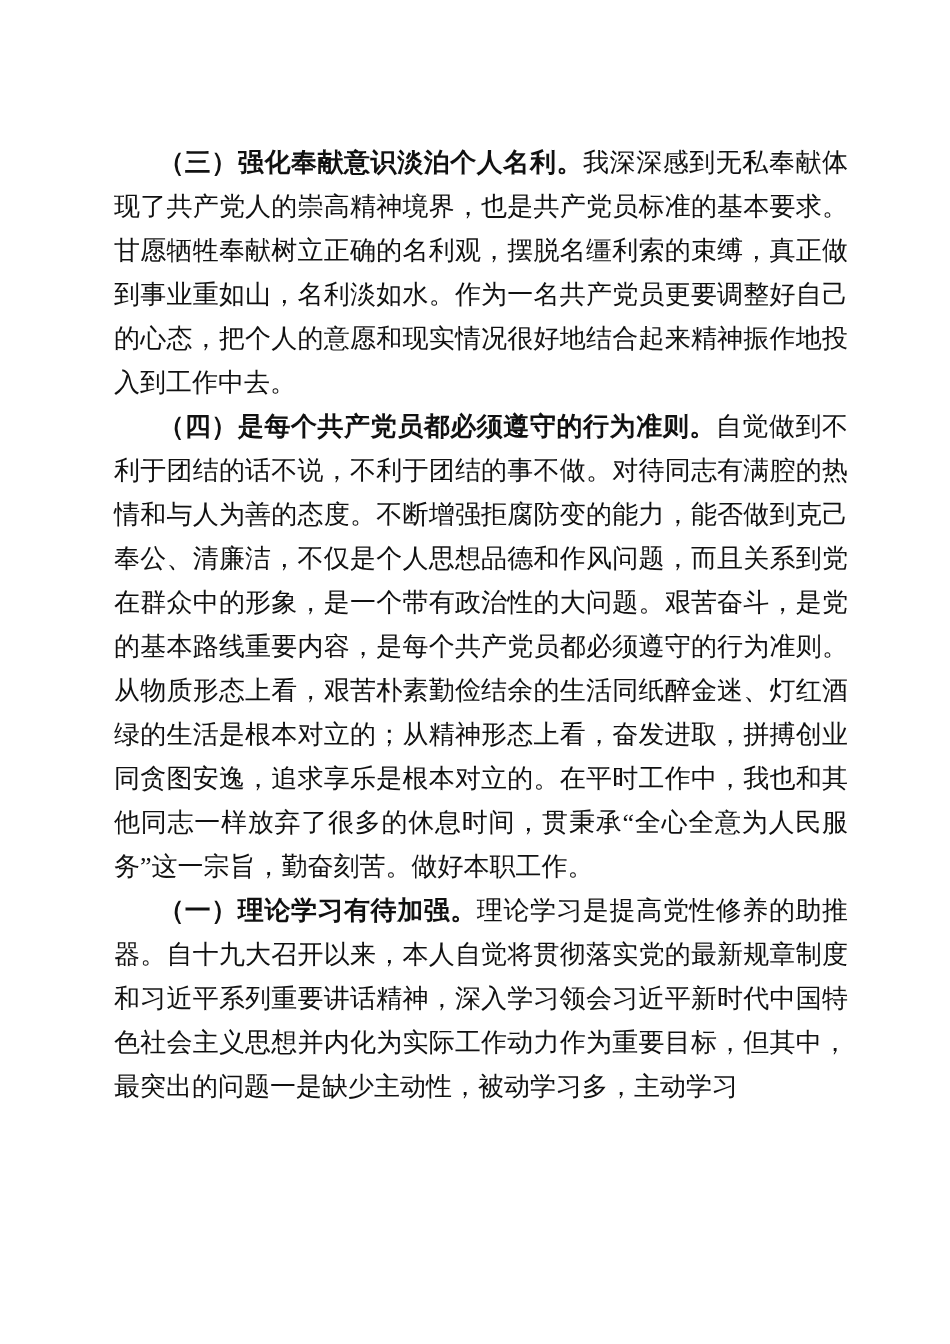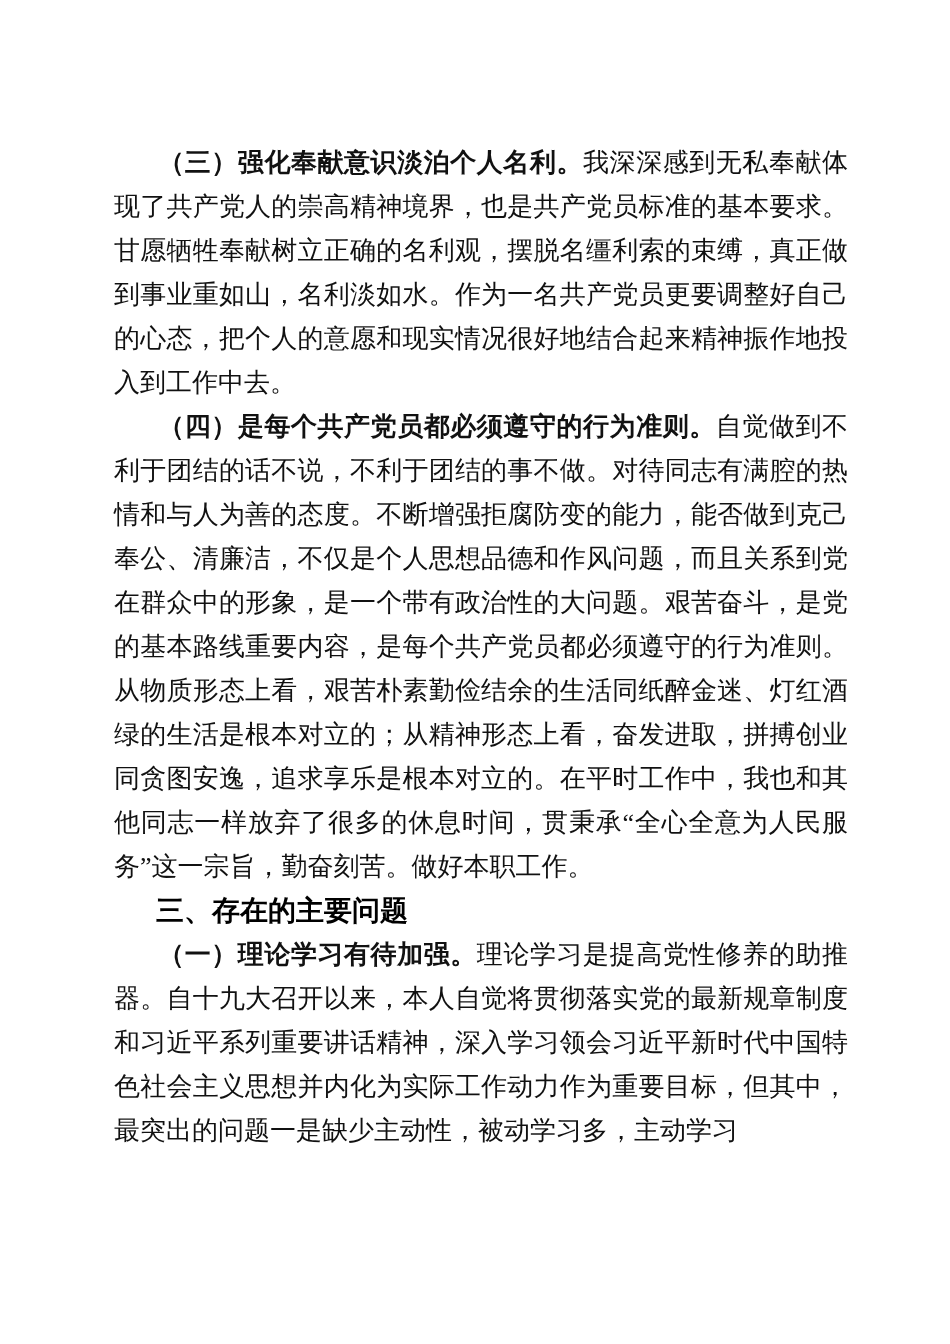--- a/index.html
+++ b/index.html
@@ -52,18 +52,17 @@
 </head>
 <body>
 
 <div class="page">
   <div class="doc-body">
 
     <p class="para"><span class="lead">（三）强化奉献意识淡泊个人名利。</span><span>我深深感到无私奉献体现了共产党人的崇高精神境界，也是共产党员标准的基本要求。甘愿牺牲奉献树立正确的名利观，摆脱名缰利索的束缚，真正做到事业重如山，名利淡如水。作为一名共产党员更要调整好自己的心态，把个人的意愿和现实情况很好地结合起来精神振作地投入到工作中去。</span></p>
 
     <p class="para"><span class="lead">（四）是每个共产党员都必须遵守的行为准则。</span><span>自觉做到不利于团结的话不说，不利于团结的事不做。对待同志有满腔的热情和与人为善的态度。不断增强拒腐防变的能力，能否做到克己奉公、清廉洁，不仅是个人思想品德和作风问题，而且关系到党在群众中的形象，是一个带有政治性的大问题。艰苦奋斗，是党的基本路线重要内容，是每个共产党员都必须遵守的行为准则。从物质形态上看，艰苦朴素勤俭结余的生活同纸醉金迷、灯红酒绿的生活是根本对立的；从精神形态上看，奋发进取，拼搏创业同贪图安逸，追求享乐是根本对立的。在平时工作中，我也和其他同志一样放弃了很多的休息时间，贯秉承“全心全意为人民服务”这一宗旨，勤奋刻苦。做好本职工作。</span></p>
 
-    <h2 class="heading">三、存在的主要问题</h2>
 
     <p class="para"><span class="lead">（一）理论学习有待加强。</span><span>理论学习是提高党性修养的助推器。自十九大召开以来，本人自觉将贯彻落实党的最新规章制度和习近平系列重要讲话精神，深入学习领会习近平新时代中国特色社会主义思想并内化为实际工作动力作为重要目标，但其中，最突出的问题一是缺少主动性，被动学习多，主动学习</span></p>
 
   </div>
 </div>
 
 </body></html>

